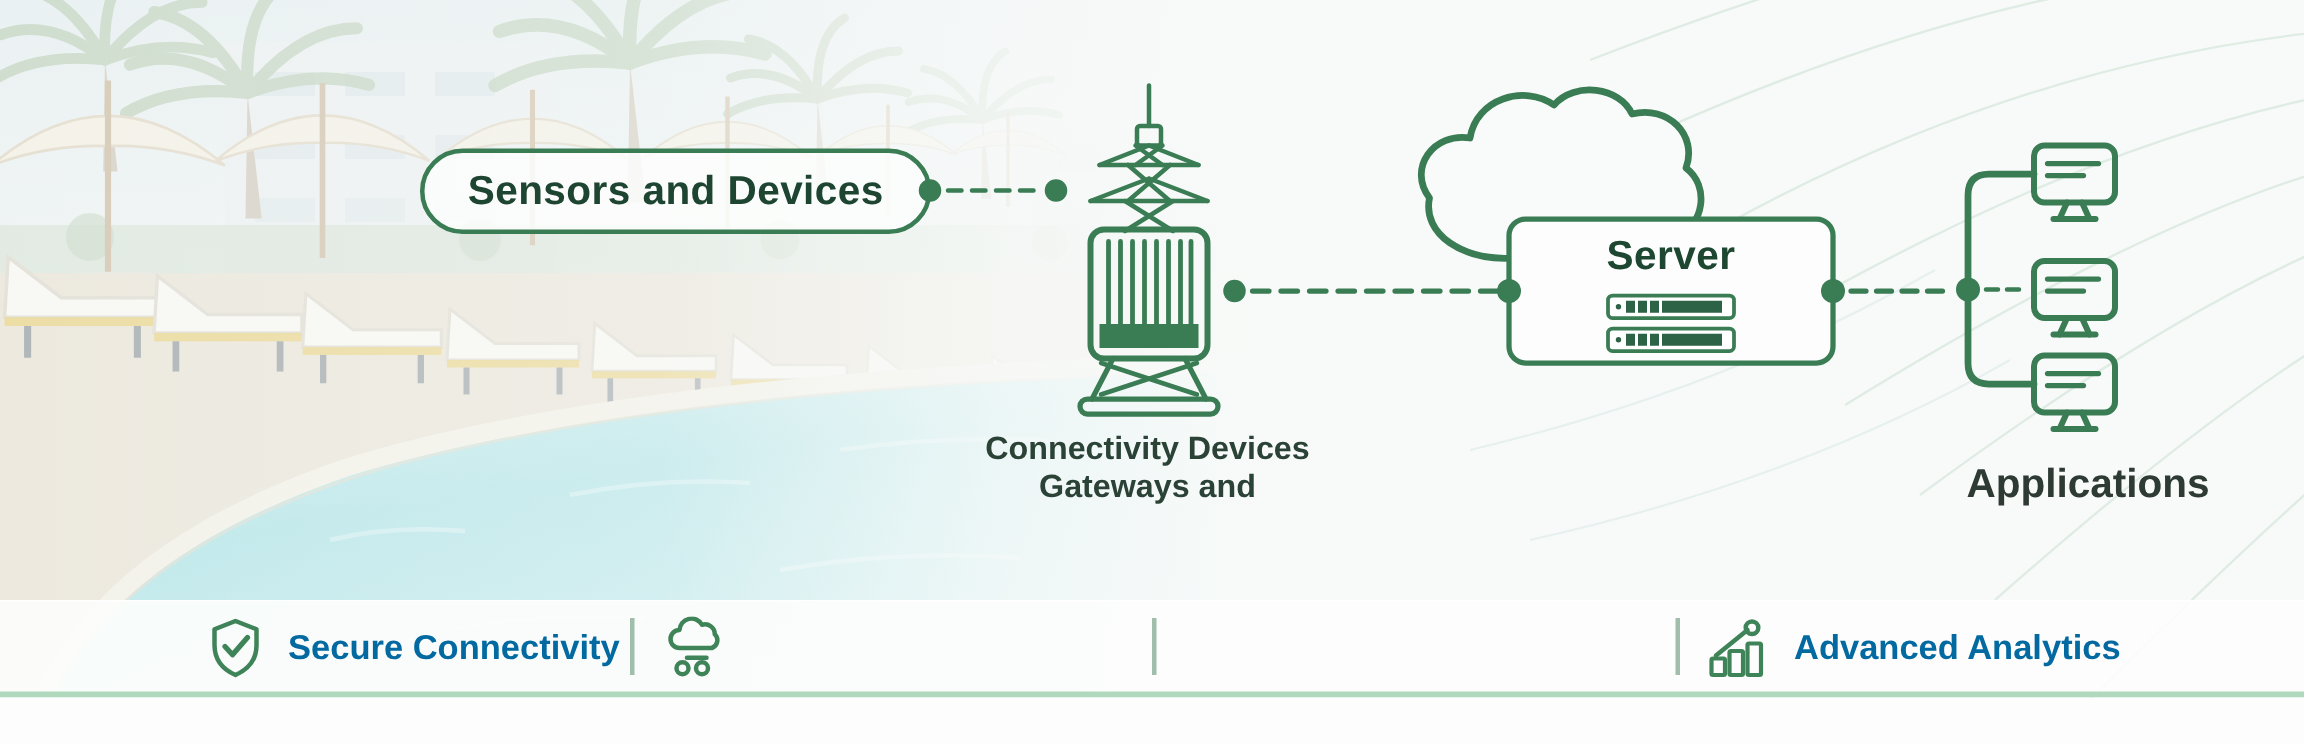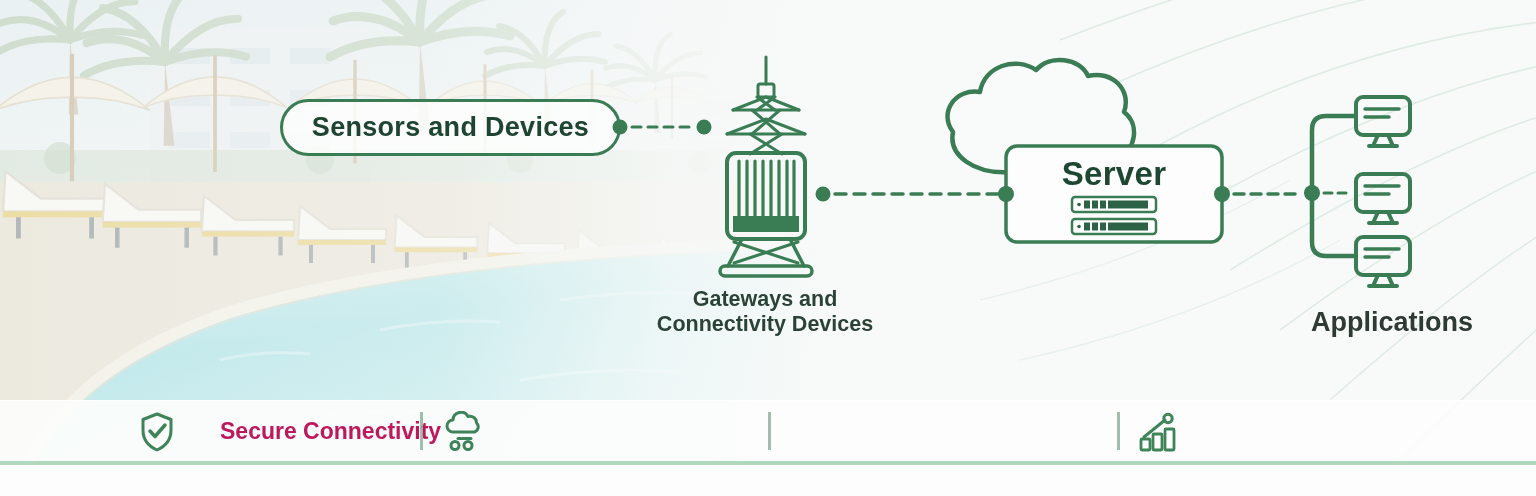--- a/index.html
+++ b/index.html
@@ -21,21 +21,21 @@
   }
   .pill span{font-size:27px;font-weight:800;color:#1e4531;letter-spacing:.3px;}
 
   
   .gateway-label{
     position:absolute;left:640px;top:287px;width:250px;text-align:center;
     font-size:21.5px;line-height:25px;font-weight:700;color:#2b4237;
   }
   .server-label{
     position:absolute;left:1006px;top:155px;width:216px;text-align:center;
-    font-size:33px;font-weight:800;color:#1d4730;letter-spacing:.3px;
+    font-size:27px;font-weight:800;color:#1d4730;letter-spacing:.3px;
   }
   .protocols{
     position:absolute;left:944px;top:279px;display:flex;gap:29px;
     font-size:27px;font-weight:800;letter-spacing:.3px;
   }
   .protocols span{color:#3c875d;}
   .protocols span:nth-child(3){color:#57a377;}
   .protocols span:nth-child(4){color:#418b60;}
   .apps-label{
     position:absolute;left:1311px;top:307px;
@@ -44,21 +44,21 @@
 
   
   .feature-bar{
     position:absolute;left:0;top:400px;width:1536px;height:61px;
     background:rgba(252,253,252,0.93);
     border-top:1px solid rgba(255,255,255,0.85);
   }
   .feature{
     position:absolute;top:0;height:61px;display:flex;align-items:center;gap:15px;
   }
-  .feature .flabel{font-size:23px;font-weight:600;color:#be185d;white-space:nowrap;margin-left:28px;}
+  .feature .flabel{font-size:23px;font-weight:600;color:#0369a1;white-space:nowrap;}
   .fdivider{
     position:absolute;top:11px;width:2.5px;height:38px;background:#8fb39c;opacity:.85;
   }
   .f1{left:137px;} .f2{left:443px;} .f3{left:790px;} .f4{left:1137px;}
   .d1{left:420px;} .d2{left:768px;} .d3{left:1117px;}
 
   .accent-line{
     position:absolute;left:0;top:461px;width:1536px;height:4px;background:#afd8bd;
   }
   .bottom-strip{
@@ -289,22 +289,22 @@
           <line x1="9" y1="12" x2="43" y2="12" stroke-width="3.5"></line>
           <line x1="9" y1="20" x2="33" y2="20" stroke-width="3.5"></line>
           <path d="M22,38 L17,49 M32,38 L37,49"></path>
           <line x1="13" y1="49" x2="41" y2="49"></line>
         </g>
       </g>
     </g>
   </svg>
 
   <div class="gateway-label">
+    <div>Connectivity Devices</div>
     <div>Gateways and</div>
-    <div>Connectivity Devices</div>
   </div>
 
   <div class="server-label">Server</div>
 
 
   <div class="apps-label">Applications</div>
 
   <div class="feature-bar">
 
     <div class="feature f1">
@@ -338,20 +338,21 @@
     <div class="feature f4">
       <svg width="44" height="40" viewBox="0 0 44 40">
         <g fill="none" stroke="#3f8459" stroke-linecap="round" stroke-linejoin="round">
           <rect x="4" y="27" width="9" height="11" rx="1" stroke-width="2.8"></rect>
           <rect x="16" y="22" width="9" height="16" rx="1" stroke-width="2.8"></rect>
           <rect x="28" y="17" width="9" height="21" rx="1" stroke-width="2.8"></rect>
           <path d="M7,25 L28,8" stroke-width="3"></path>
           <circle cx="31" cy="6.5" r="4.2" stroke-width="3"></circle>
         </g>
       </svg>
+      <span class="flabel">Advanced Analytics</span>
     </div>
 
   </div>
 
   <div class="accent-line"></div>
   <div class="bottom-strip"></div>
 
 </div>
 
 </body></html>

